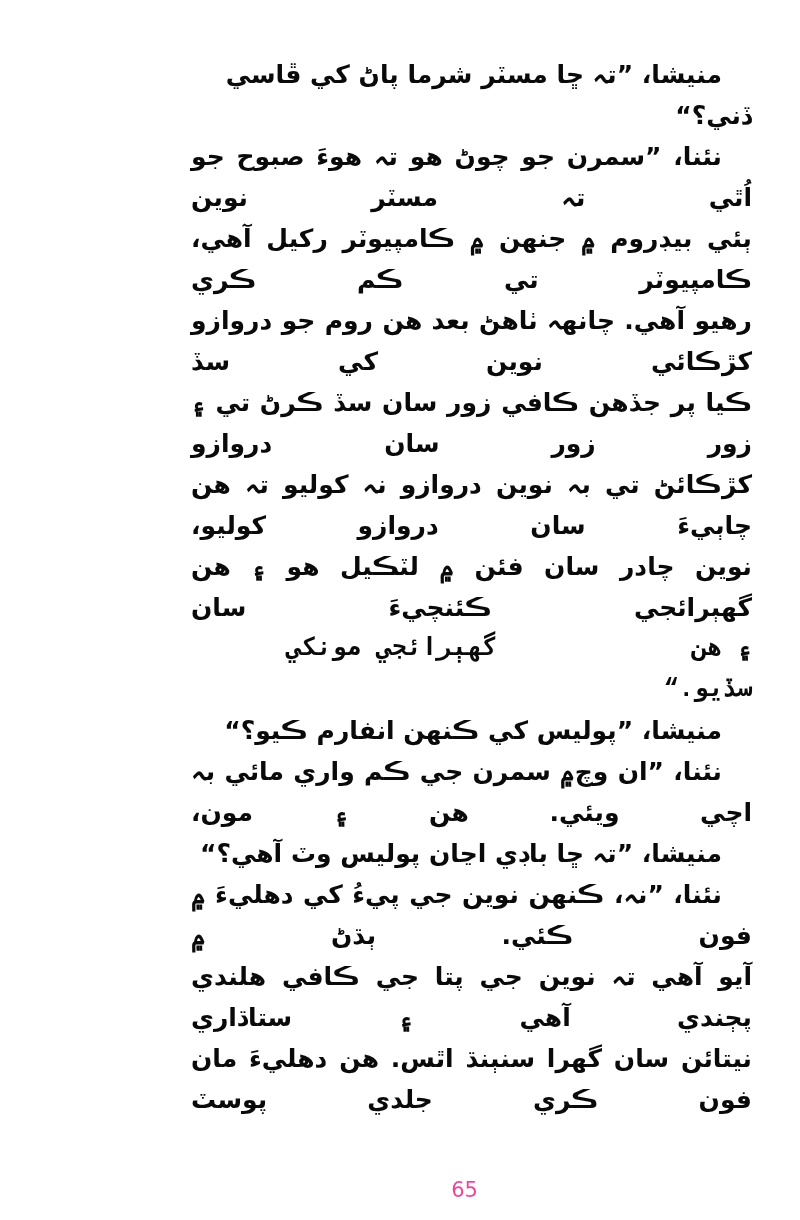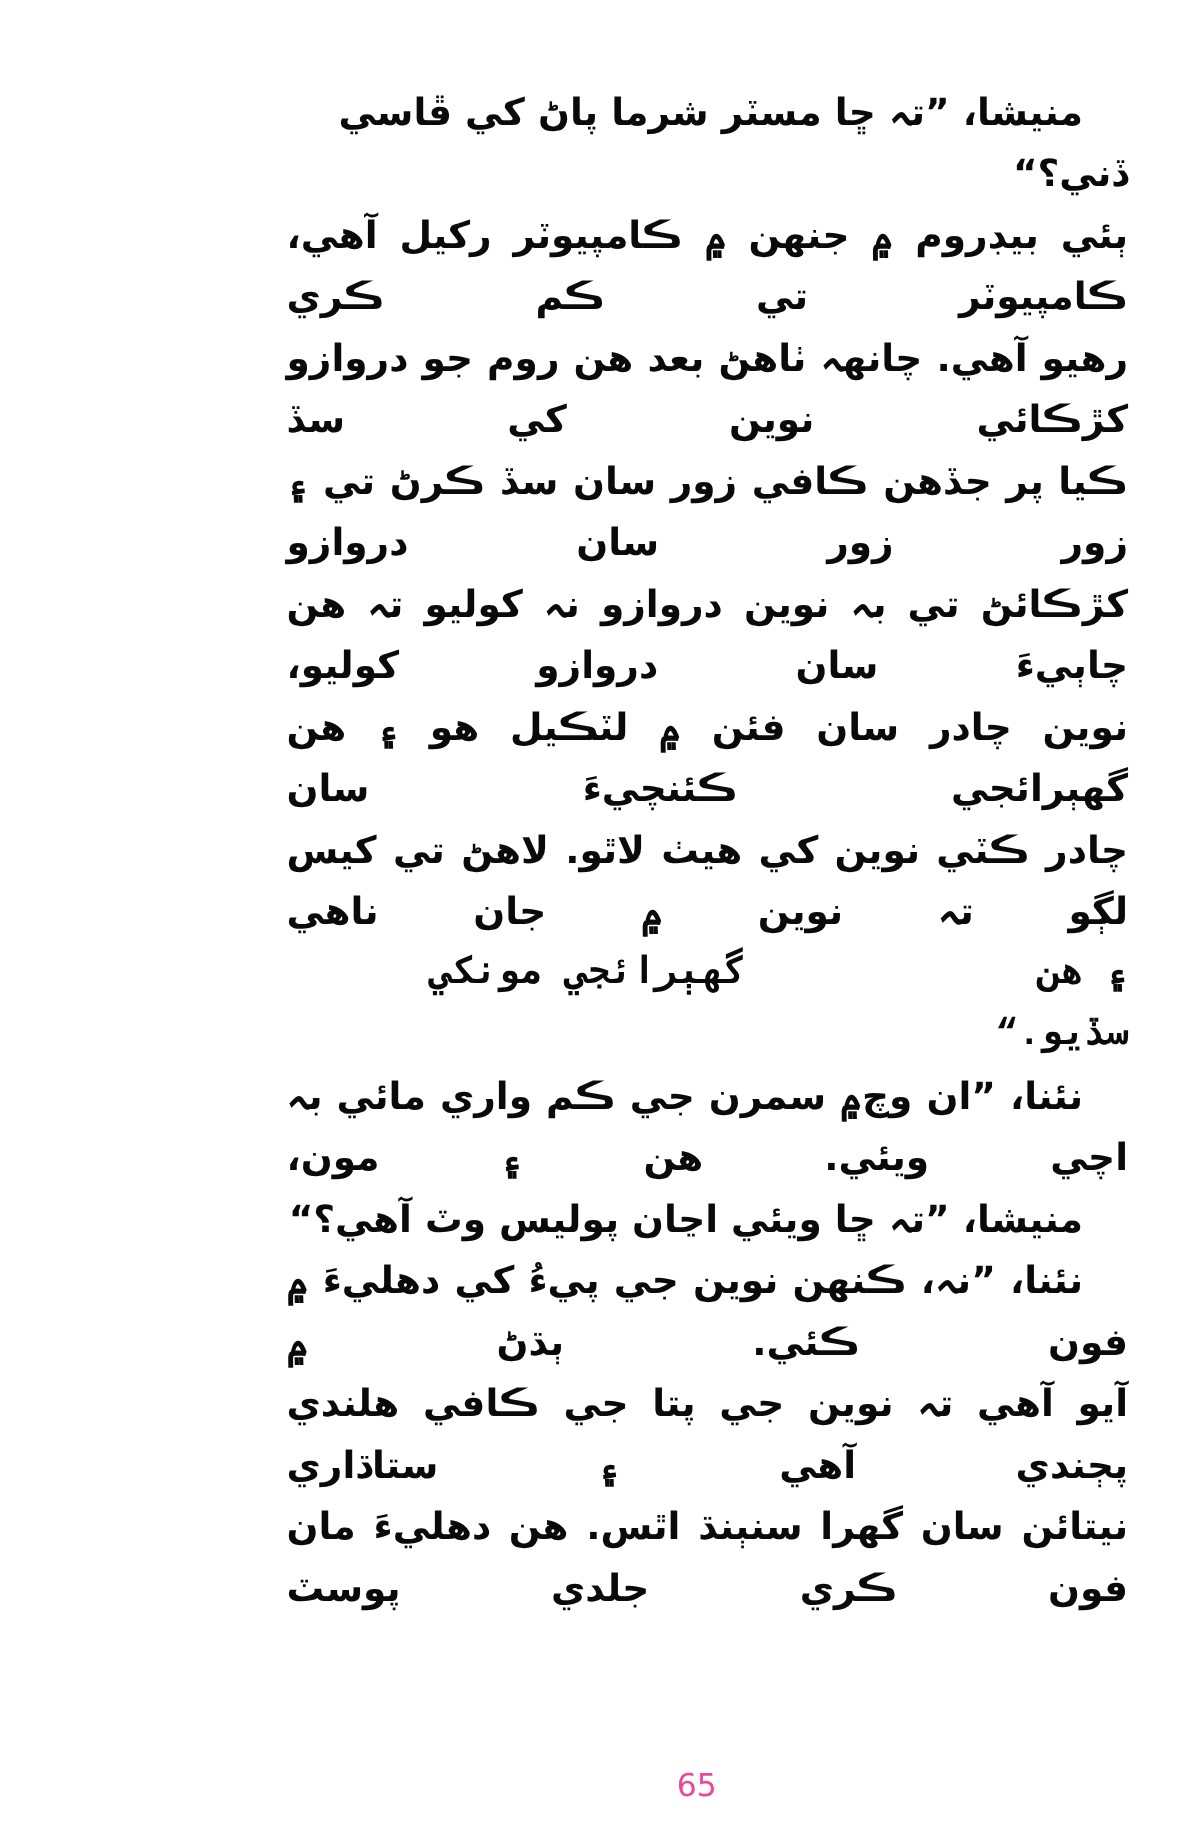--- a/index.html
+++ b/index.html
@@ -61,29 +61,30 @@
     font-weight: 400;
     color: #ec4899;
   }
 </style>
 </head>
 <body>
 
 <div class="page">
   <div class="text-block">
     <div class="line last indent">منيشا، ”تہ ڇا مسٽر شرما پاڻ کي ڦاسي ڏني؟“</div>
+    <div class="line indent">نئنا، ”سمرن جو چوڻ هو تہ هوءَ صبوح جو اُٿي تہ مسٽر نوين</div>
     <div class="line">ٻئي بيڊروم ۾ جنهن ۾ ڪامپيوٽر رکيل آهي، ڪامپيوٽر تي ڪم ڪري</div>
     <div class="line">رهيو آهي. چانهہ ٺاهڻ بعد هن روم جو دروازو کڙڪائي نوين کي سڏ</div>
     <div class="line">ڪيا پر جڏهن ڪافي زور سان سڏ ڪرڻ تي ۽ زور زور سان دروازو</div>
     <div class="line">کڙڪائڻ تي بہ نوين دروازو نہ کوليو تہ هن چاٻيءَ سان دروازو کوليو،</div>
     <div class="line">نوين چادر سان فئن ۾ لٽڪيل هو ۽ هن گهٻرائجي ڪئنچيءَ سان</div>
-    <div class="line">چادر ڪٽي نوين کي هيٺ لاٿو. لاهڻ تي کيس لڳو تہ نوين ۾ جان ناهي</div>
     <div class="line last gap-line">۽ هن             گهٻرائجي مونکي سڏيو.“</div>
+    <div class="line last indent">منيشا، ”پوليس کي ڪنهن انفارم ڪيو؟“</div>
     <div class="line indent">نئنا، ”ان وچ۾ سمرن جي ڪم واري مائي بہ اچي ويئي. هن ۽ مون،</div>
-    <div class="line last indent">منيشا، ”تہ ڇا ويئي اڃان پوليس وٽ آهي؟“</div>
+    <div class="line last indent">منيشا، ”تہ ڇا باڊي اڃان پوليس وٽ آهي؟“</div>
     <div class="line indent">نئنا، ”نہ، ڪنهن نوين جي پيءُ کي دهليءَ ۾ فون ڪئي. ٻڌڻ ۾</div>
     <div class="line">آيو آهي تہ نوين جي پتا جي ڪافي هلندي پڄندي آهي ۽ ستاڌاري</div>
     <div class="line">نيتائن سان گهرا سنٻنڌ اٿس. هن دهليءَ مان فون ڪري جلدي پوسٽ</div>
 
   </div>
 
   <div class="page-number">65</div>
 </div>
 
 </body></html>

